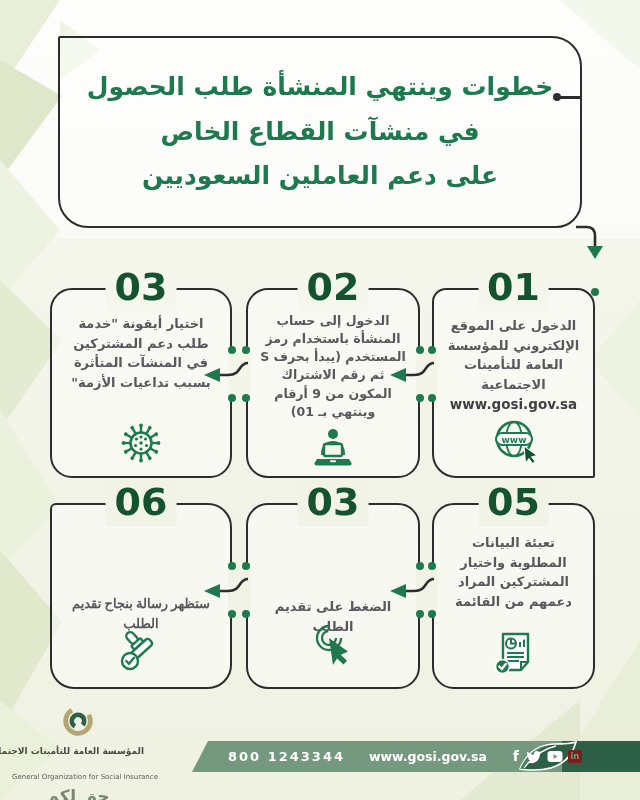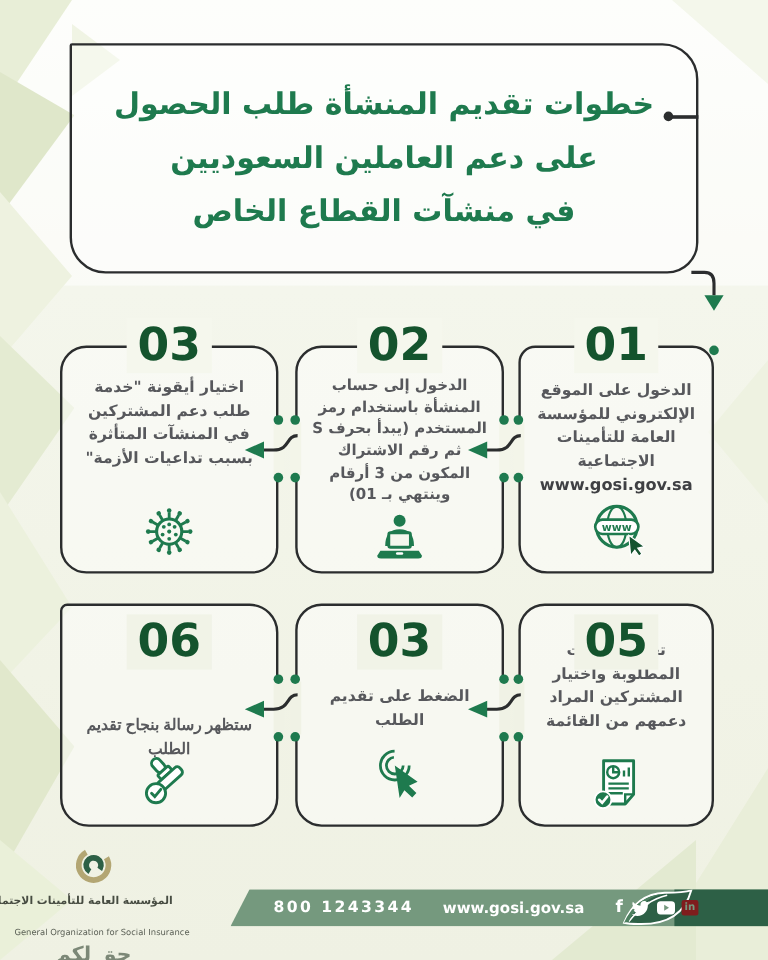--- a/index.html
+++ b/index.html
@@ -39,29 +39,29 @@
   #b2{left:246px;top:288px;width:174px;height:190px;}
   #b3{left:50px;top:288px;width:182px;height:190px;}
   #b4{left:432px;top:503px;width:163px;height:186px;}
   #b5{left:246px;top:503px;width:174px;height:186px;}
   #b6{left:50px;top:503px;width:182px;height:186px;border-radius:6px 24px 24px 24px;}
   .num{
     position:absolute;top:-25px;left:50%;transform:translateX(-50%);
     font-size:38px;font-weight:700;color:#14532d;line-height:1.2;padding:0 9px;z-index:3;
   }
   .row1 .num{background:#f5f7ed;}
-  .row2 .num{background:#f1f3e7;margin-top:32px;}
+  .row2 .num{background:#f1f3e7;}
   .step-text{
     direction:rtl;text-align:center;color:#57585c;font-weight:700;font-size:13px;line-height:1.5;
     padding:0 10px;margin-top:26px;
   }
   #b2 .step-text{margin-top:22px;font-size:12.5px;line-height:1.45;}
   #b3 .step-text{margin-top:24px;}
   #b4 .step-text{margin-top:28px;}
-  #b5 .step-text{margin-top:66px;}
+  #b5 .step-text{margin-top:92px;}
   #b6 .step-text{margin-top:89px;font-family:Liberation Serif, serif;}
   .step-url{direction:ltr;text-align:center;color:#3f4043;font-weight:700;font-size:13.5px;margin-top:2px;}
   .step-icon{position:absolute;bottom:9px;left:50%;transform:translateX(-50%);}
   #b5 .step-icon{bottom:14px;}
   #b6 .step-icon{bottom:13px;}
   
   .dot{position:absolute;width:8px;height:8px;border-radius:50%;background:#1e7a4e;z-index:5;}
   .gap{position:absolute;width:9px;z-index:4;}
   .gap.r1{top:352px;height:44px;background:#f3f5e9;}
   .gap.r2{top:568px;height:44px;background:#f0f2e5;}
@@ -97,23 +97,23 @@
   <div class="fc f5"></div>
   <div class="fc f6"></div>
   <div class="fc f7"></div>
   <div class="fc f8"></div>
   <div class="fc f9"></div>
   <div class="fc f10"></div>
   <div class="fc f11"></div>
   <div class="fc f12"></div>
 
   <div class="title-box">
-    <div class="t-line">خطوات تقديم المنشأة طلب الحصول</div>
+    <div class="t-line">خطوات وينتهي المنشأة طلب الحصول</div>
+    <div class="t-line">في منشآت القطاع الخاص</div>
     <div class="t-line">على دعم العاملين السعوديين</div>
-    <div class="t-line">في منشآت القطاع الخاص</div>
   </div>
   <div class="title-stub"></div>
   <div class="title-stub-dot"></div>
 
   <svg class="arrow" style="left:576px;top:225px;" width="30" height="38">
     <path d="M0 2 H11 Q19 2 19 11 V21" stroke="#2b2d2e" stroke-width="2.6" fill="none"></path>
     <path d="M11 21 H27 L19 34 Z" fill="#1e7a4e"></path>
   </svg>
 
   <div class="box row1" id="b1">
@@ -124,21 +124,21 @@
       <circle cx="30" cy="22" r="17" fill="none" stroke="#1e7a4e" stroke-width="2.6"></circle>
       <ellipse cx="30" cy="22" rx="8" ry="17" fill="none" stroke="#1e7a4e" stroke-width="1.8"></ellipse>
       <rect x="12" y="16" width="36" height="12" rx="6" fill="#ffffff" stroke="#1e7a4e" stroke-width="2.2"></rect>
       <text x="30" y="25.5" text-anchor="middle" font-size="9" font-weight="bold" fill="#1e7a4e" font-family="DejaVu Sans, sans-serif">www</text>
       <path d="M40 29 L41.5 46 L45 41.5 L48.5 46.5 L51 44.5 L47.5 39.8 L53 38.5 Z" fill="#14532f" stroke="#ffffff" stroke-width="1"></path>
     </svg>
   </div>
 
   <div class="box row1" id="b2">
     <div class="num">02</div>
-    <div class="step-text">الدخول إلى حساب المنشأة باستخدام رمز المستخدم (يبدأ بحرف S ثم رقم الاشتراك المكون من 3 أرقام وينتهي بـ 01)</div>
+    <div class="step-text">الدخول إلى حساب المنشأة باستخدام رمز المستخدم (يبدأ بحرف S ثم رقم الاشتراك المكون من 9 أرقام وينتهي بـ 01)</div>
     <svg class="step-icon" width="48" height="40" viewBox="0 0 48 40">
       <circle cx="24" cy="7" r="5" fill="#1e7a4e"></circle>
       <path d="M12 28 Q12 14 24 14 Q36 14 36 28 Z" fill="#1e7a4e"></path>
       <rect x="15" y="17" width="18" height="12" rx="1.5" fill="#f5f7ed" stroke="#1e7a4e" stroke-width="2.4"></rect>
       <path d="M8 32 H40 L42.5 36 Q43 38.5 39.5 38.5 H8.5 Q5 38.5 5.5 36 Z" fill="#1e7a4e"></path>
       <rect x="21" y="33.2" width="6" height="2" rx="1" fill="#ffffff"></rect>
     </svg>
   </div>
 
   <div class="box row1" id="b3">

